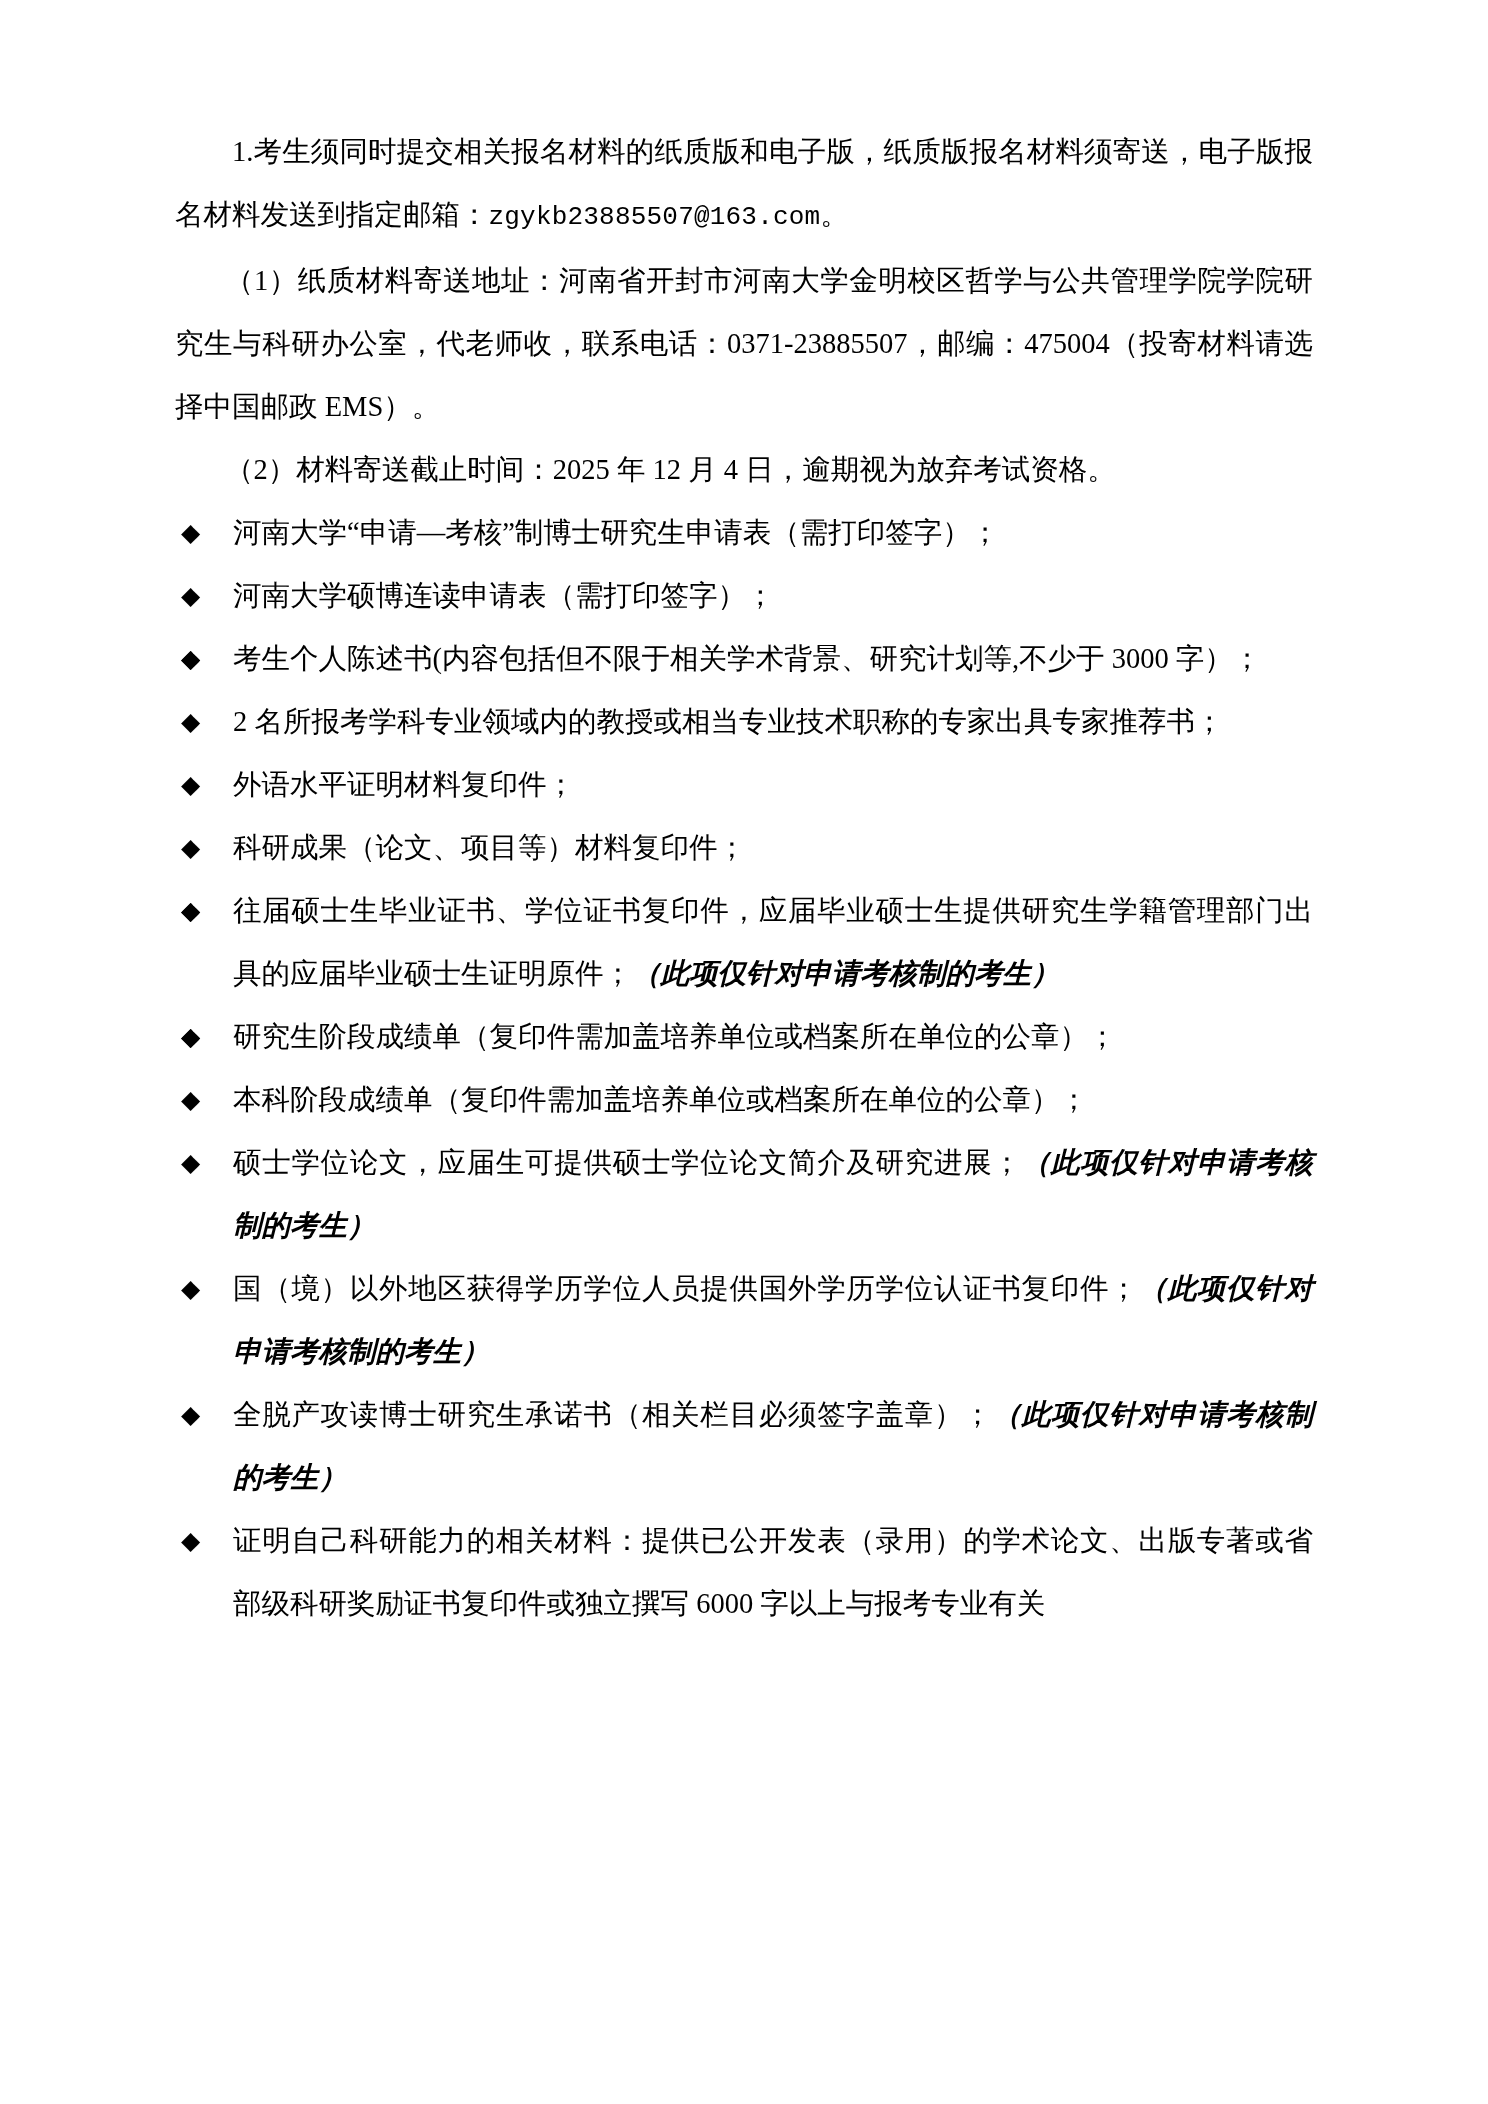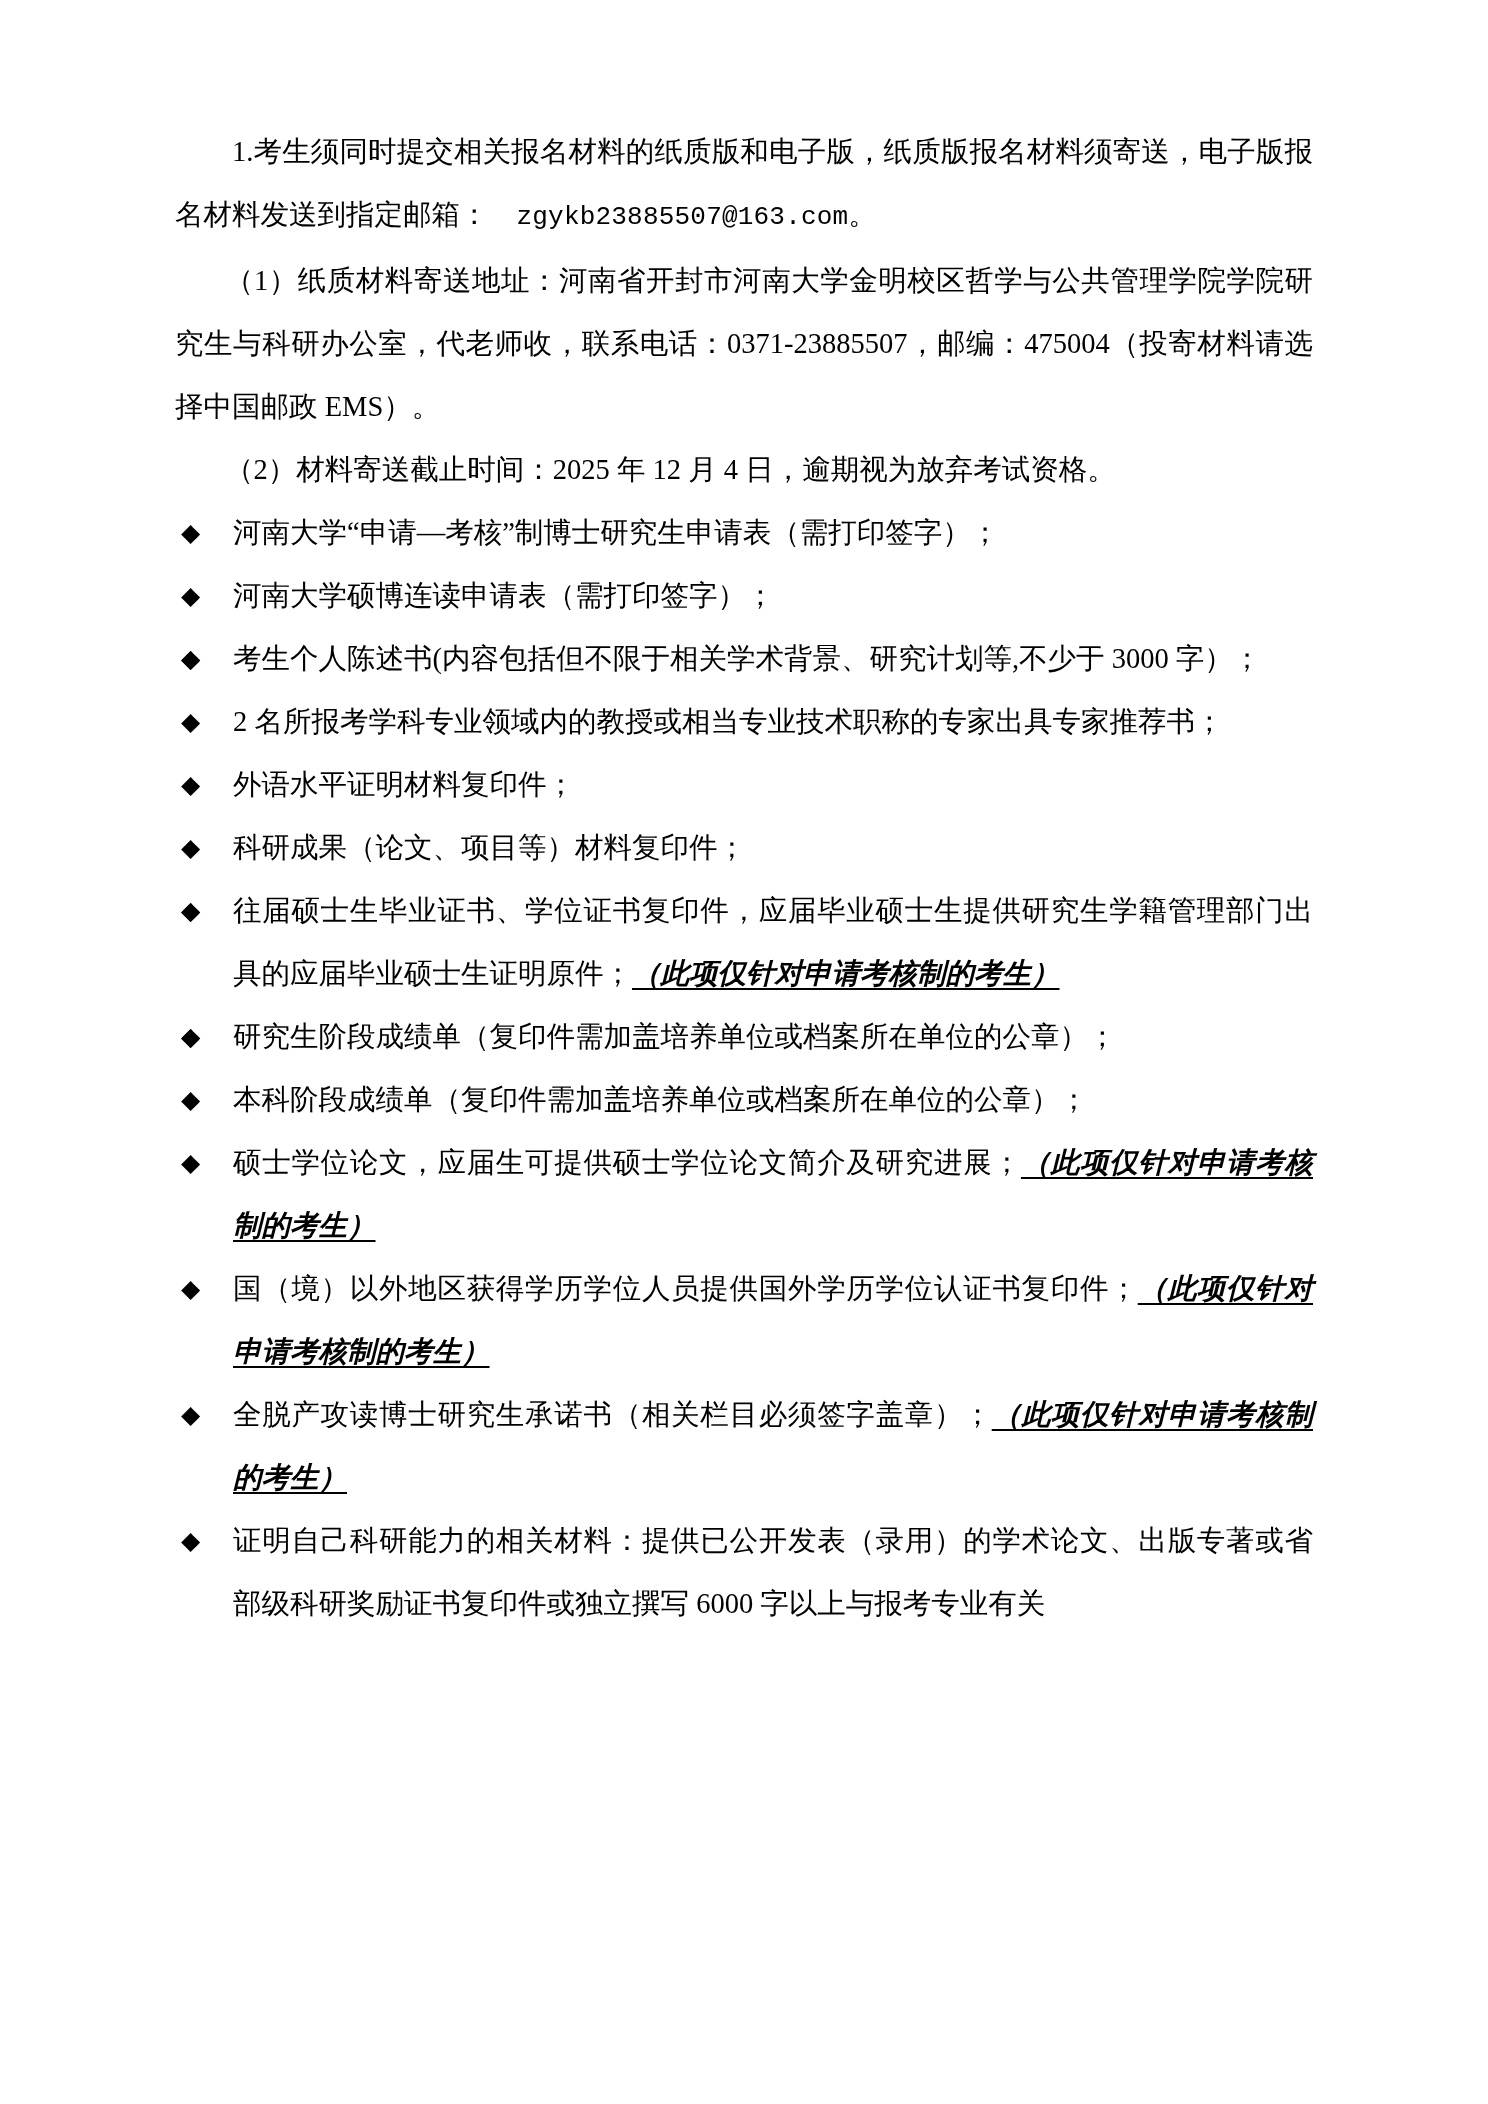--- a/index.html
+++ b/index.html
@@ -36,21 +36,20 @@
     text-align: justify;
     text-justify: inter-ideograph;
   }
   p.para.sub {
     text-indent: 50px;
   }
   .mono {
     font-family: "Liberation Mono", "DejaVu Sans Mono", monospace;
     font-size: 26px;
     letter-spacing: 0.2px;
-    margin-left: 28px;
   }
   ul.bullets {
     list-style: none;
     margin: 0;
     padding: 0;
   }
   ul.bullets > li {
     position: relative;
     padding-left: 58px;
     font-size: 28.5px;
@@ -62,21 +61,20 @@
   ul.bullets > li .bullet-mark {
     position: absolute;
     left: 6px;
     top: 0;
     font-size: 25px;
     line-height: 63px;
   }
   .emph {
     font-weight: bold;
     font-style: italic;
-    text-decoration: underline;
     text-underline-offset: 5px;
   }
 </style>
 </head>
 <body>
 
 <div class="page">
   <div class="doc-body">
 
     <p class="para"><span>1.考生须同时提交相关报名材料的纸质版和电子版，纸质版报名材料须寄送，电子版报名材料发送到指定邮箱：</span><span class="mono">zgykb23885507@163.com</span><span>。</span></p>

